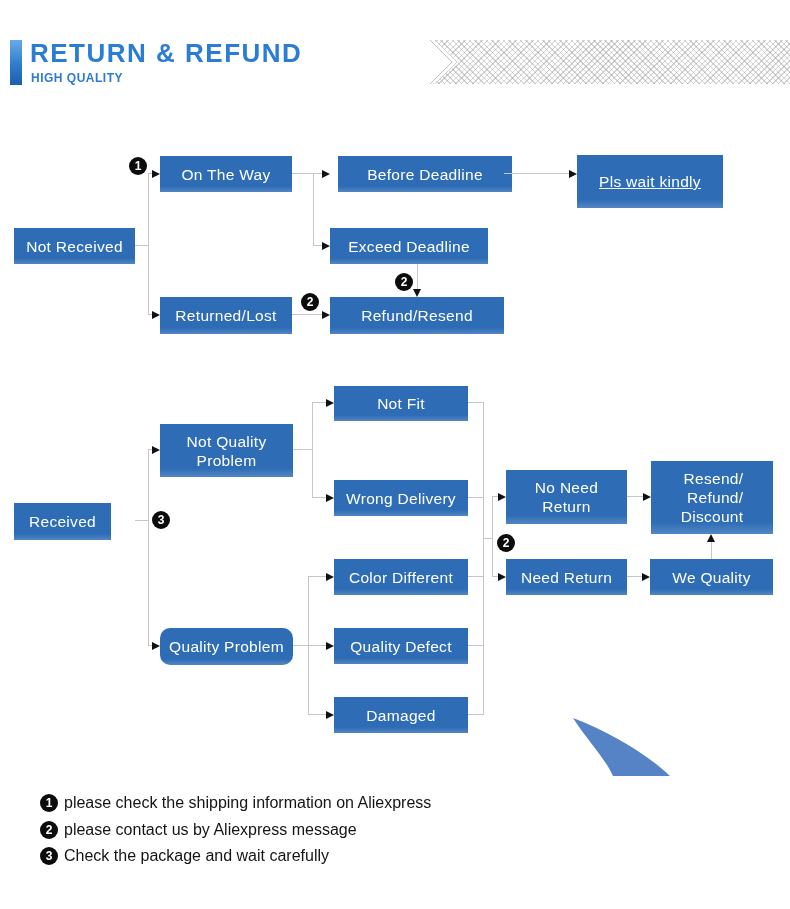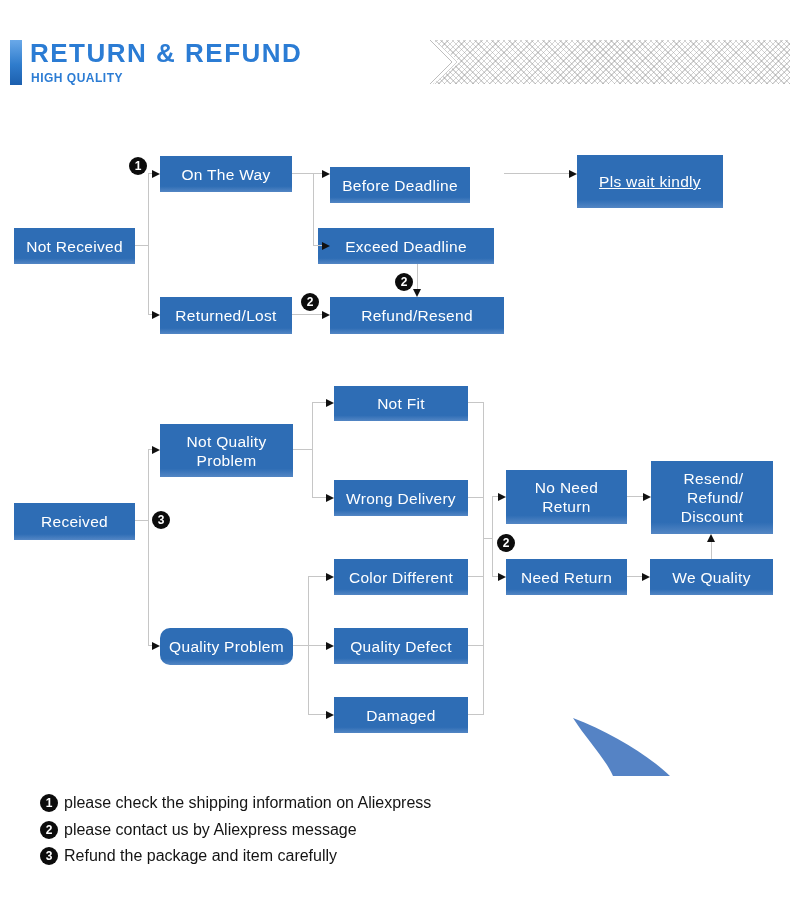--- a/index.html
+++ b/index.html
@@ -83,23 +83,23 @@
     <div class="hdr-band"></div>
     <svg class="hdr-band-echo" width="32" height="44" viewBox="0 0 32 44">
       <path d="M1 0 L23 22 L1 44" stroke="#bdbdbd" stroke-width="1" fill="none"></path>
       <path d="M6 0 L28 22 L6 44" stroke="#cfcfcf" stroke-width="1" fill="none"></path>
     </svg>
   </div>
 
   <div>
     <div class="box" style="left:14px;top:228px;width:121px;height:36px;">Not Received</div>
     <div class="box" style="left:160px;top:156px;width:132px;height:36px;">On The Way</div>
-    <div class="box" style="left:330px;top:156px;width:140px;height:36px;margin-top:11px;">Before Deadline</div>
+    <div class="box" style="left:338px;top:156px;width:174px;height:36px;">Before Deadline</div>
     <div class="box" style="left:577px;top:155px;width:146px;height:53px;text-decoration:underline;">Pls wait kindly</div>
-    <div class="box" style="left:318px;top:228px;width:176px;height:36px;">Exceed Deadline</div>
+    <div class="box" style="left:330px;top:228px;width:158px;height:36px;">Exceed Deadline</div>
     <div class="box" style="left:160px;top:297px;width:132px;height:37px;">Returned/Lost</div>
     <div class="box" style="left:330px;top:297px;width:174px;height:37px;">Refund/Resend</div>
 
     <div class="ln" style="left:135px;top:245px;width:13px;height:1px;"></div>
     <div class="ln" style="left:148px;top:174px;width:1px;height:141px;"></div>
     <div class="ln" style="left:148px;top:173px;width:7px;height:1px;"></div>
     <div class="ah-r" style="left:152px;top:170px;"></div>
     <div class="ln" style="left:148px;top:314px;width:7px;height:1px;"></div>
     <div class="ah-r" style="left:152px;top:311px;"></div>
     <div class="ln" style="left:292px;top:173px;width:31px;height:1px;"></div>
@@ -113,21 +113,21 @@
     <div class="ah-d" style="left:413px;top:289px;"></div>
     <div class="ln" style="left:292px;top:314px;width:31px;height:1px;"></div>
     <div class="ah-r" style="left:322px;top:311px;"></div>
 
     <div class="badge" style="left:129px;top:157px;">1</div>
     <div class="badge" style="left:301px;top:293px;">2</div>
     <div class="badge" style="left:395px;top:273px;">2</div>
   </div>
 
   <div>
-    <div class="box" style="left:14px;top:503px;width:121px;height:37px;">Received</div>
+    <div class="box" style="left:14px;top:503px;width:97px;height:37px;">Received</div>
     <div class="box" style="left:160px;top:424px;width:133px;height:53px;">Not Quality
 Problem</div>
     <div class="box" style="left:160px;top:628px;width:133px;height:37px;border-radius:10px;">Quality Problem</div>
     <div class="box" style="left:334px;top:386px;width:134px;height:35px;">Not Fit</div>
     <div class="box" style="left:334px;top:480px;width:134px;height:36px;">Wrong Delivery</div>
     <div class="box" style="left:334px;top:559px;width:134px;height:36px;">Color Different</div>
     <div class="box" style="left:334px;top:628px;width:134px;height:36px;">Quality Defect</div>
     <div class="box" style="left:334px;top:697px;width:134px;height:36px;">Damaged</div>
     <div class="box" style="left:506px;top:470px;width:121px;height:54px;">No Need
 Return</div>
@@ -188,21 +188,21 @@
     <div class="note-row" style="top:794px;">
       <span class="note-badge">1</span>
       <span class="note-text">please check the shipping information on Aliexpress</span>
     </div>
     <div class="note-row" style="top:821px;">
       <span class="note-badge">2</span>
       <span class="note-text">please contact us by Aliexpress message</span>
     </div>
     <div class="note-row" style="top:847px;">
       <span class="note-badge">3</span>
-      <span class="note-text">Refund the package and item carefully</span>
+      <span class="note-text">Check the package and wait carefully</span>
     </div>
   </div>
 
   <svg class="bubble-tail" width="110" height="62" viewBox="0 0 110 62">
     <path d="M 8 4 C 22 26, 40 44, 48 62 L 105 62 C 82 40, 45 18, 8 4 Z" fill="#5583c5"></path>
   </svg>
 
 </div>
 
 </body></html>

